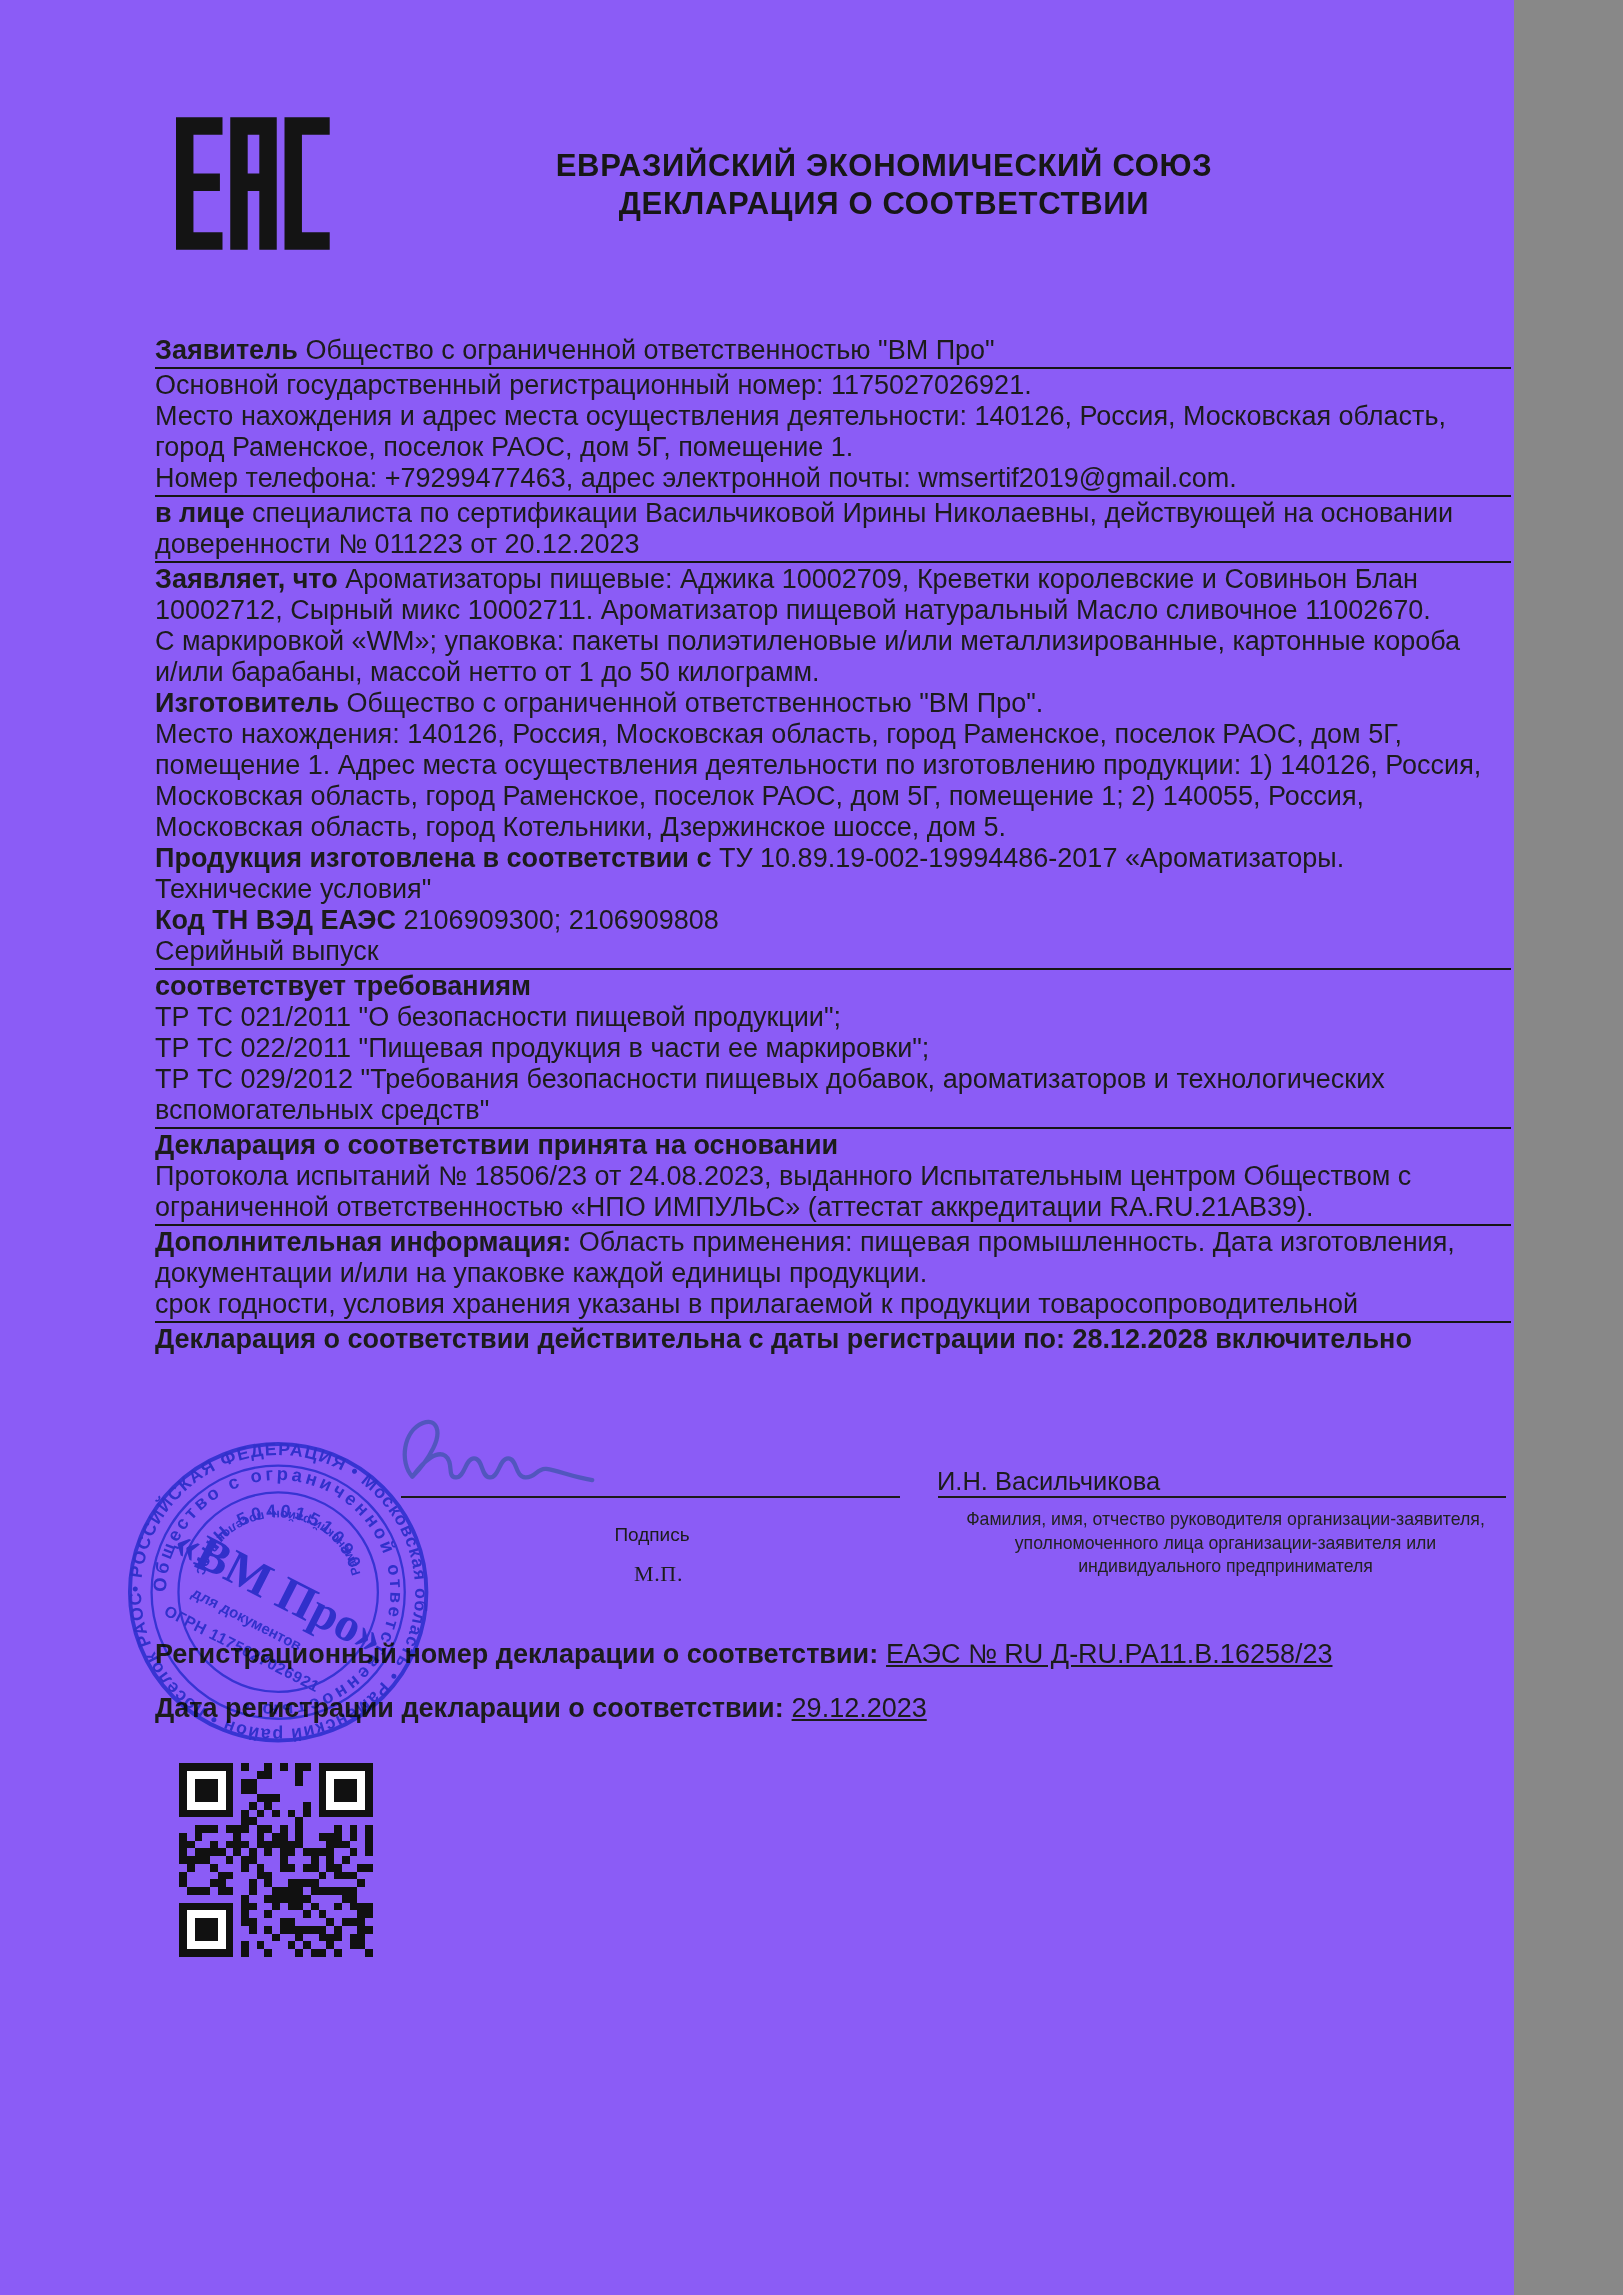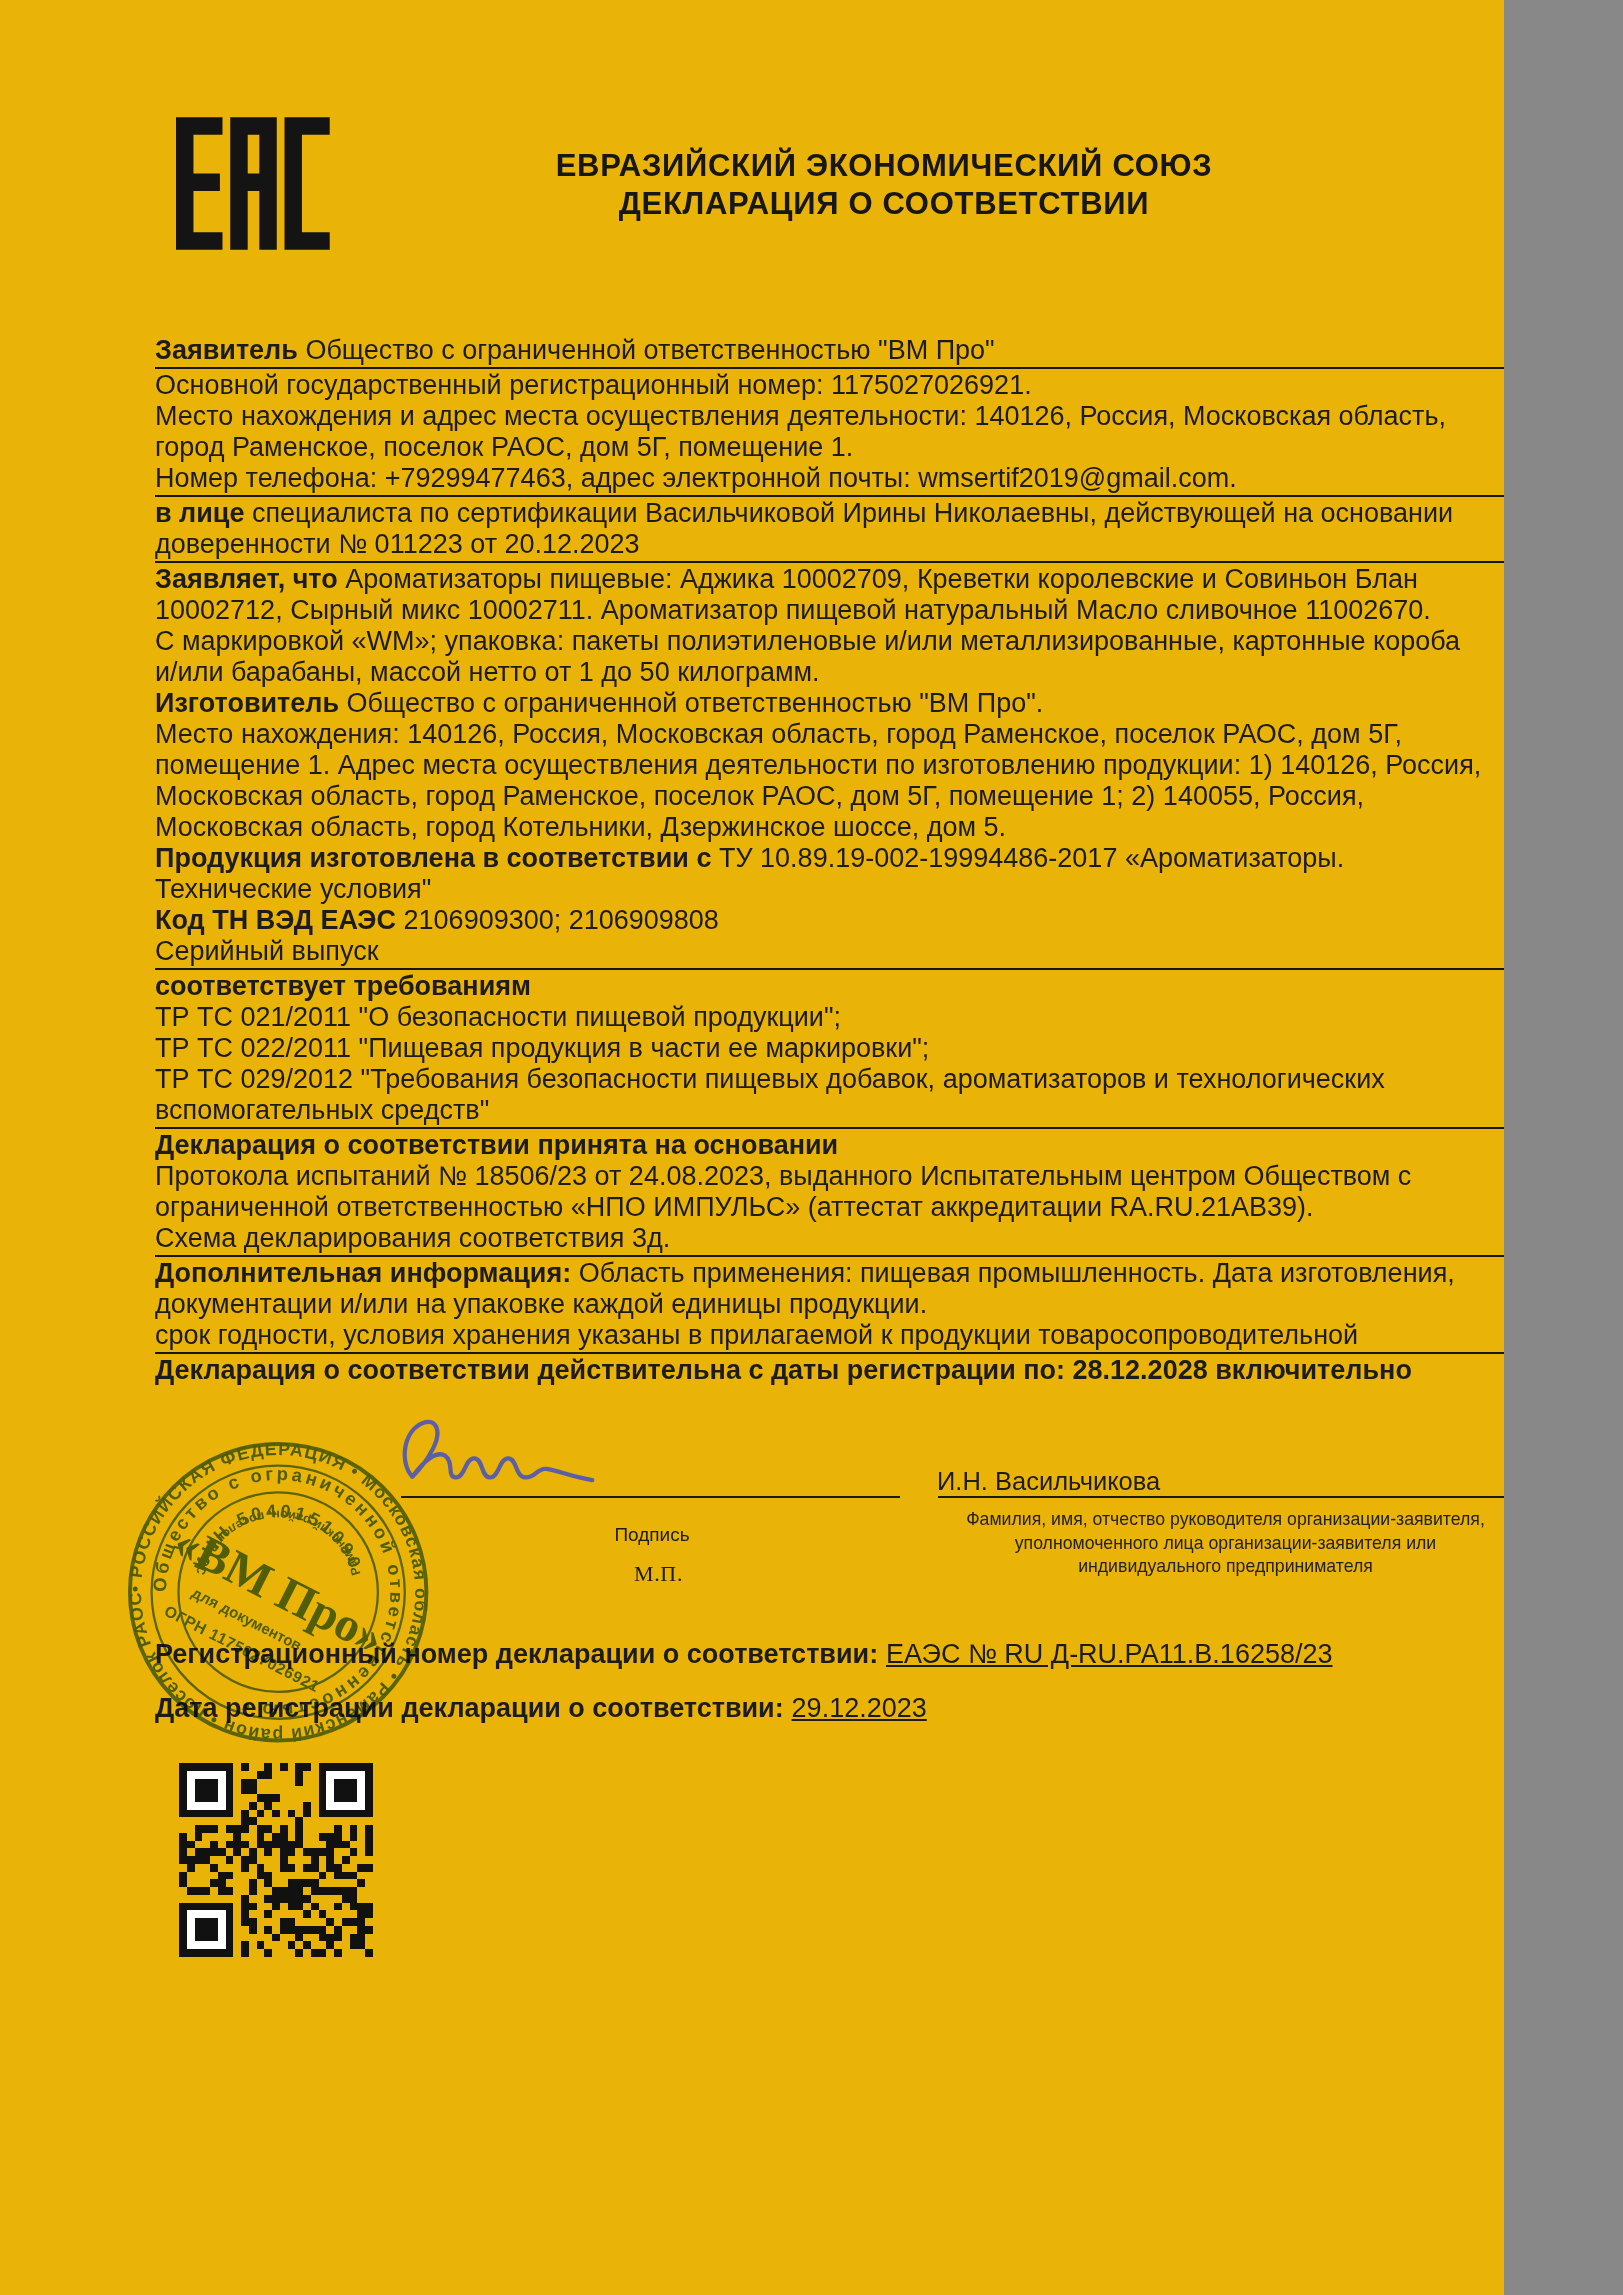--- a/index.html
+++ b/index.html
@@ -1,19 +1,19 @@
 <!DOCTYPE html>
 <html style="font-size:10.5px"><head>
 <meta charset="utf-8">
 <style>
   html,body{margin:0;padding:0;background:#888;}
   .page{
     position:relative; width:1504px; height:2295px;
-    background:#eab308; overflow:hidden;
-    font-family:"Liberation Sans", sans-serif; color:#1c1c1c;
+    background:#8b5cf6; overflow:hidden;
+    font-family:"Liberation Sans", sans-serif; color:#1c1c1c;padding-left:10px;
   }
   
   .eac{position:absolute; left:176px; top:117px; width:155px; height:133px;}
   
   .title{position:absolute; left:360px; top:147px; width:1048px; text-align:center;
          font-weight:bold; font-size:31px; line-height:38px; letter-spacing:0.7px; color:#171717;}
   
   .body{position:absolute; left:155px; top:335px; width:1368px;}
   .bline{height:31px; line-height:31px; font-size:27px; white-space:nowrap;}
   .bline b{font-weight:bold;}
@@ -94,21 +94,20 @@
       <div class="hr"></div>
       <div class="bline"><b>соответствует требованиям</b></div>
       <div class="bline"><span>ТР ТС 021/2011 "О безопасности пищевой продукции";</span></div>
       <div class="bline"><span>ТР ТС 022/2011 "Пищевая продукция в части ее маркировки";</span></div>
       <div class="bline"><span>ТР ТС 029/2012 "Требования безопасности пищевых добавок, ароматизаторов и технологических</span></div>
       <div class="bline"><span>вспомогательных средств"</span></div>
       <div class="hr"></div>
       <div class="bline"><b>Декларация о соответствии принята на основании</b></div>
       <div class="bline"><span>Протокола испытаний № 18506/23 от 24.08.2023, выданного Испытательным центром Обществом с</span></div>
       <div class="bline"><span>ограниченной ответственностью «НПО ИМПУЛЬС» (аттестат аккредитации RA.RU.21АВ39).</span></div>
-      <div class="bline"><span>Схема декларирования соответствия 3д.</span></div>
       <div class="hr"></div>
       <div class="bline"><b>Дополнительная информация:</b><span> Область применения: пищевая промышленность. Дата изготовления,</span></div>
       <div class="bline"><span>документации и/или на упаковке каждой единицы продукции.</span></div>
       <div class="bline"><span>срок годности, условия хранения указаны в прилагаемой к продукции товаросопроводительной</span></div>
       <div class="hr"></div>
       <div class="bline"><b>Декларация о соответствии действительна с даты регистрации по: 28.12.2028 включительно</b></div>
     </div>
 
   <svg class="sig" viewBox="0 0 320 110">
     <path d="M28,92 C8,70 14,22 44,10 C66,2 72,24 60,48 C48,72 36,84 28,92 C46,66 66,52 78,60

